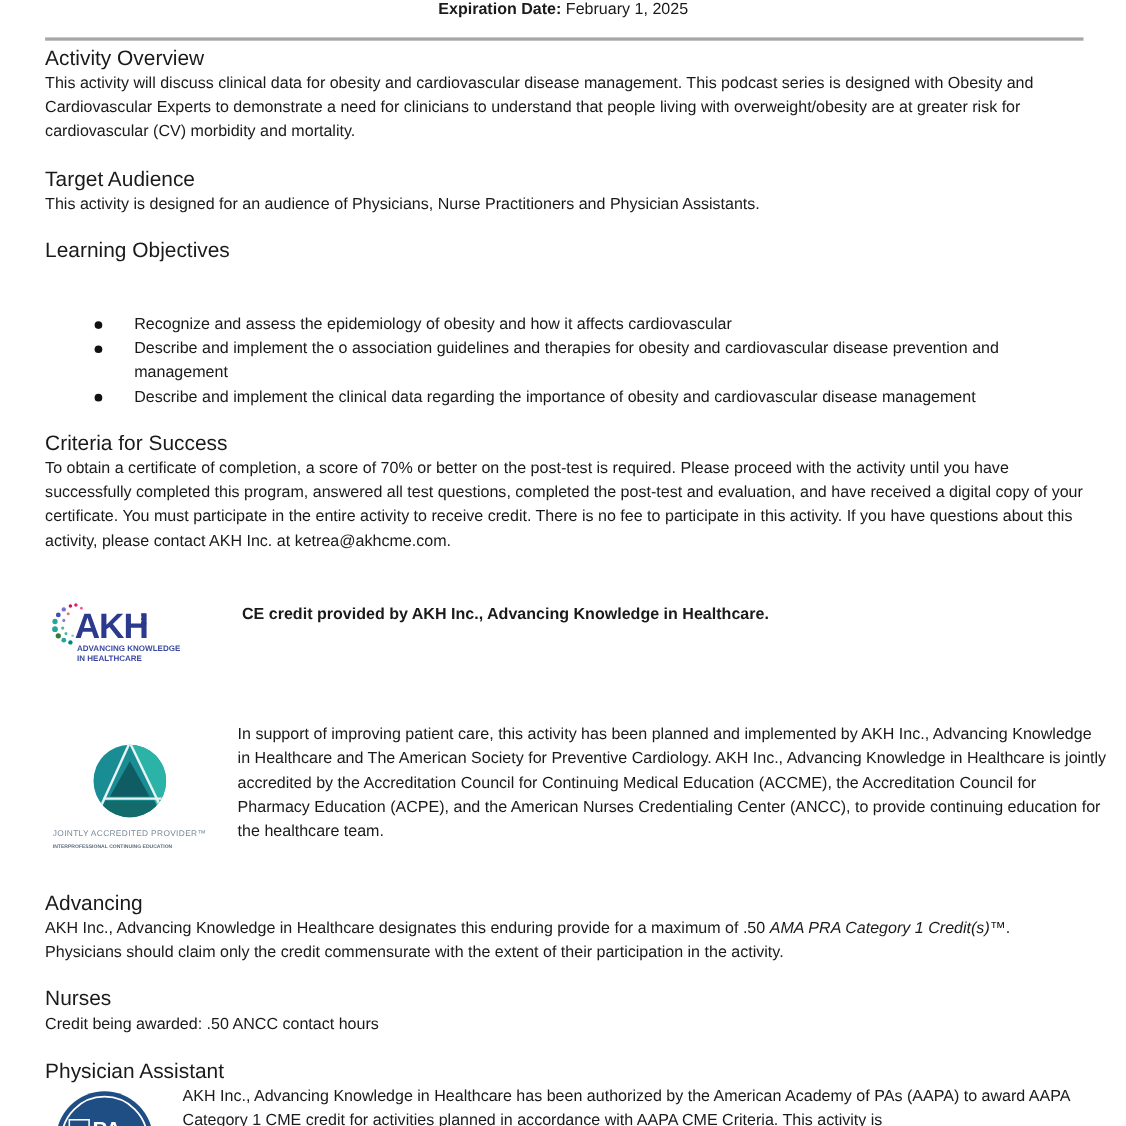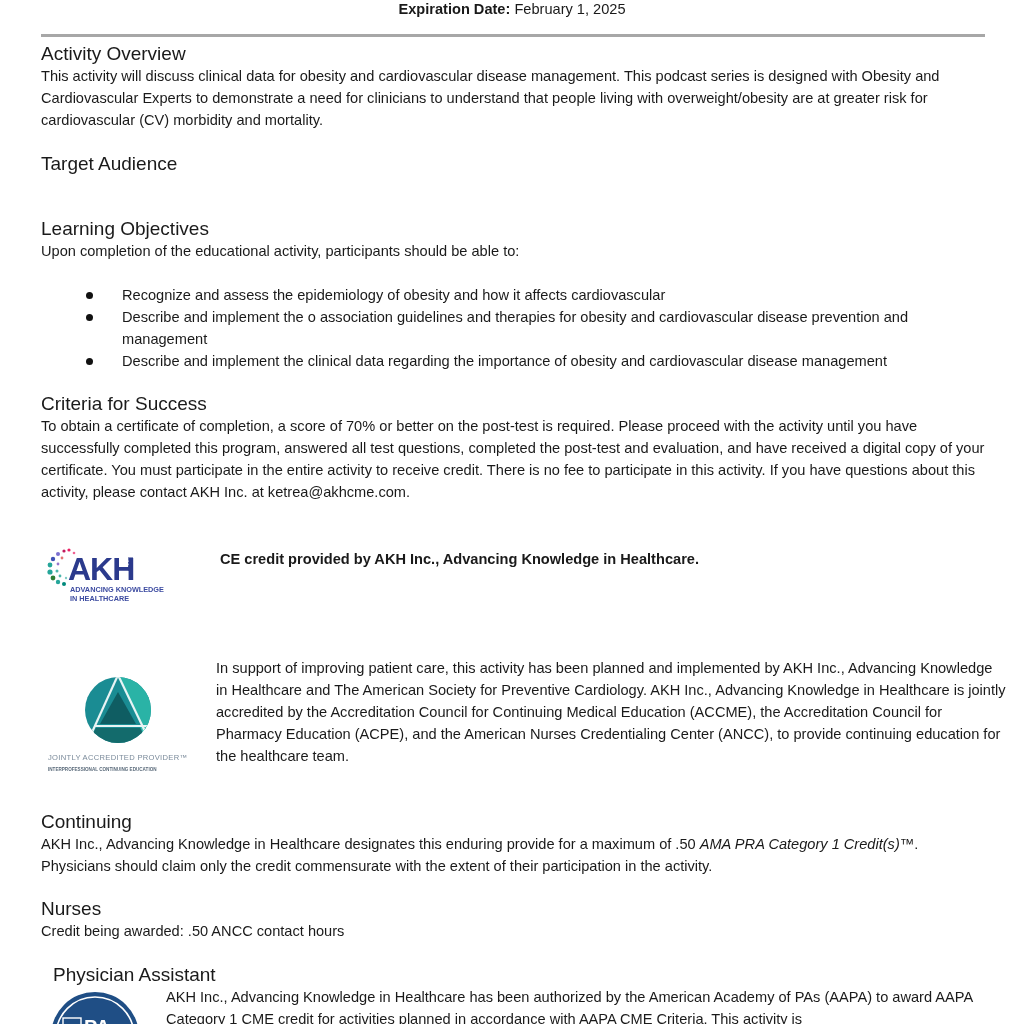--- a/index.html
+++ b/index.html
@@ -37,25 +37,25 @@
 
   <div class="rule"></div>
 
   <div class="sec" style="top:43px;">
     <p class="h">Activity Overview</p>
     <p class="p">This activity will discuss clinical data for obesity and cardiovascular disease management. This podcast series  is designed with Obesity and Cardiovascular Experts to demonstrate a need for clinicians to understand that people living with overweight/obesity are at greater risk for cardiovascular (CV) morbidity and mortality.</p>
   </div>
 
   <div class="sec" style="top:153px;">
     <p class="h">Target Audience</p>
+    <p class="p">This activity is designed for an audience of Physicians, Nurse Practitioners and Physician Assistants.</p>
   </div>
 
   <div class="sec" style="top:218px;">
     <p class="h">Learning Objectives</p>
-    <p class="p">Upon completion of the educational activity, participants should be able to:</p>
   </div>
 
   <ul class="obj">
     <li><span class="dot"></span><span>Recognize and assess the epidemiology of obesity and how it affects cardiovascular</span></li>
     <li style="width:860px;"><span class="dot"></span><span>Describe and implement the o association guidelines and therapies for obesity and cardiovascular disease prevention and management</span></li>
     <li><span class="dot"></span><span>Describe and implement the clinical data regarding the importance of obesity and cardiovascular disease management</span></li>
   </ul>
 
   <div class="sec" style="top:393px;">
     <p class="h">Criteria for Success</p>
@@ -108,30 +108,30 @@
         <line x1="74" y1="5" x2="110" y2="80" stroke="#e8f4f4" stroke-width="2.2"></line>
         <line x1="50" y1="56" x2="112" y2="56" stroke="#e8f4f4" stroke-width="2.2"></line>
       </g>
       <text x="4" y="90" font-family="Liberation Sans, sans-serif" font-size="7.6" fill="#7a8a9a" letter-spacing="0.3">JOINTLY ACCREDITED PROVIDER™</text>
       <text x="4" y="101" font-family="Liberation Sans, sans-serif" font-weight="bold" font-size="4.6" fill="#5a6a7a">INTERPROFESSIONAL CONTINUING EDUCATION</text>
     </svg>
   </div>
   <div class="ja-text">In support of improving patient care, this activity has been planned and implemented by AKH Inc., Advancing Knowledge in Healthcare and The American Society for Preventive Cardiology. AKH Inc., Advancing Knowledge in Healthcare is jointly accredited by the Accreditation Council for Continuing Medical Education (ACCME), the Accreditation Council for Pharmacy Education (ACPE), and the American Nurses Credentialing Center (ANCC), to provide continuing education for the healthcare team.</div>
 
   <div class="sec" style="top:811px;">
-    <p class="h">Continuing</p>
+    <p class="h">Advancing</p>
     <p class="p" style="width:905px;"><span>AKH Inc., Advancing Knowledge in Healthcare designates this enduring provide for a maximum of .50 </span><i>AMA PRA Category 1 Credit(s)</i><span>™. Physicians should claim only the credit commensurate with the extent of their participation in the activity.</span></p>
   </div>
 
   <div class="sec" style="top:898px;">
     <p class="h">Nurses</p>
     <p class="p">Credit being awarded: .50 ANCC contact hours</p>
   </div>
 
-  <div class="sec" style="top:964px;margin-left:12px;">
+  <div class="sec" style="top:964px;">
     <p class="h">Physician Assistant</p>
   </div>
 
   <div class="pa-logo">
     <svg width="110" height="40" viewBox="0 0 110 40">
       <circle cx="55" cy="46" r="44" fill="#1f4e85"></circle>
       <circle cx="55" cy="46" r="39" fill="none" stroke="#ffffff" stroke-width="1.6"></circle>
       <rect x="23" y="28" width="18" height="16" fill="none" stroke="#ffffff" stroke-width="1.4"></rect>
       <text x="44" y="44" font-family="Liberation Sans, sans-serif" font-weight="bold" font-size="20" fill="#ffffff">PA</text>
     </svg>

